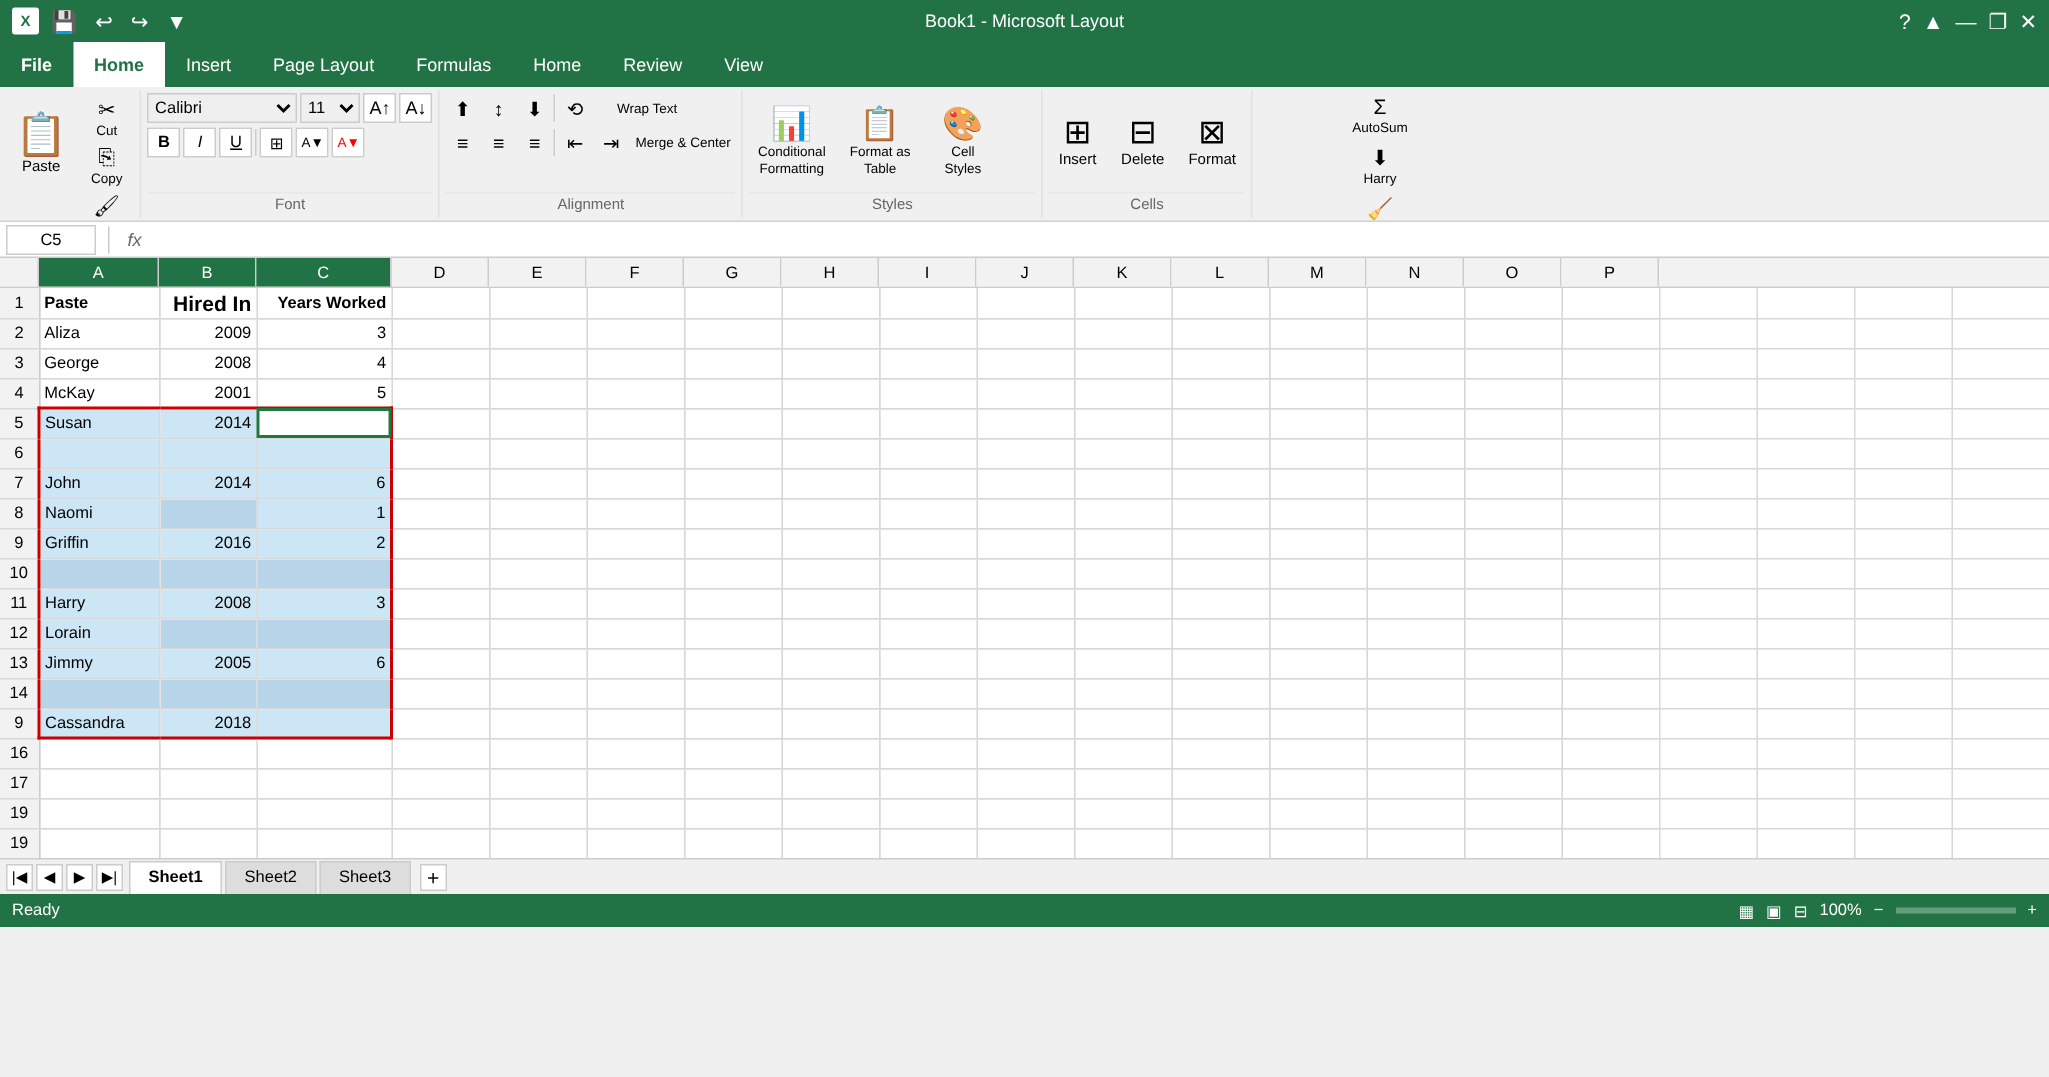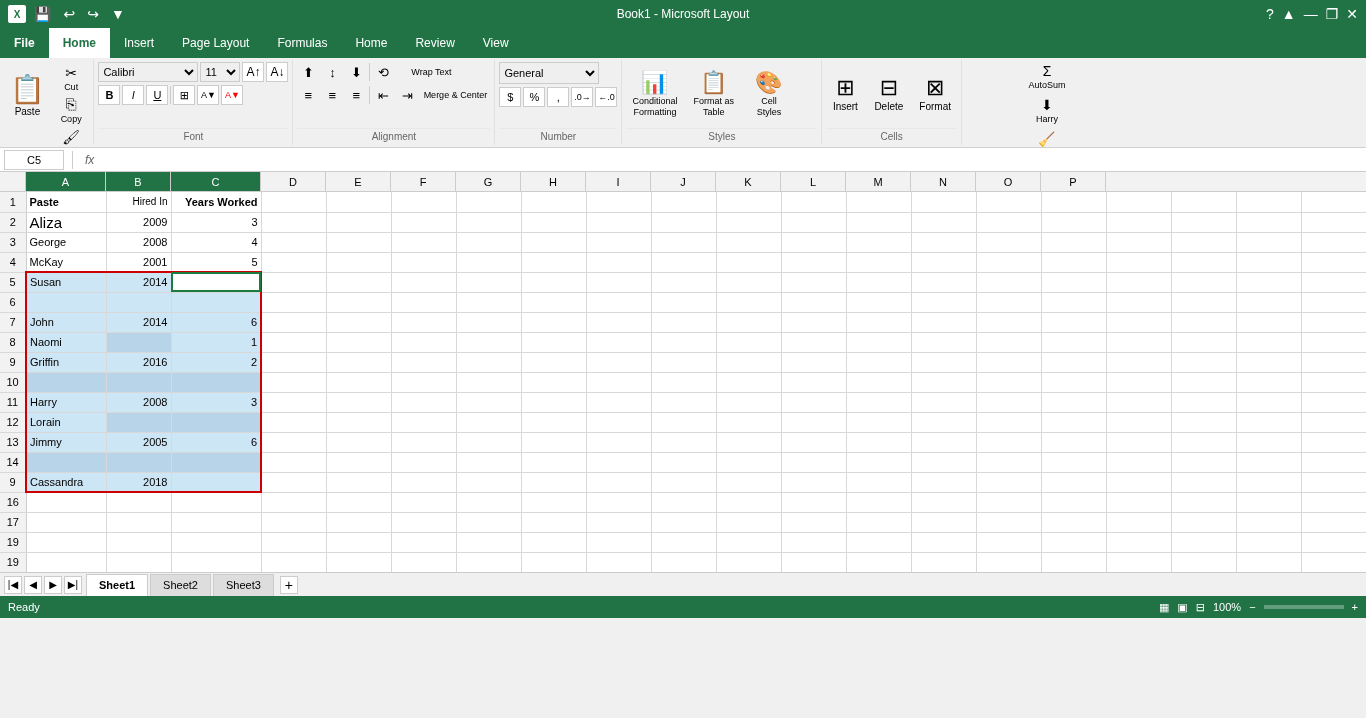--- a/index.html
+++ b/index.html
@@ -183,37 +183,20 @@
         <button class="align-btn">≡</button>
         <div class="sep-sm"></div>
         <button class="align-btn">⇤</button>
         <button class="align-btn">⇥</button>
         <button class="align-btn" style="width:70px;font-size:9px;">Merge &amp; Center</button>
       </div>
     </div>
     <div class="ribbon-group-label">Alignment</div>
   </div>
 
-  <div class="ribbon-group" style="min-width:110px;">
-    <div class="ribbon-group-content" style="flex-direction:column;gap:3px;">
-      <div class="rb-row">
-        <select class="num-select">
-          <option>General</option>
-        </select>
-      </div>
-      <div class="rb-row">
-        <button class="font-btn" style="width:22px;">$</button>
-        <button class="font-btn" style="width:22px;">%</button>
-        <button class="font-btn" style="width:22px;">,</button>
-        <button class="font-btn" style="width:22px;font-size:9px;">.0→</button>
-        <button class="font-btn" style="width:22px;font-size:9px;">←.0</button>
-      </div>
-    </div>
-    <div class="ribbon-group-label">Number</div>
-  </div>
 
   <div class="ribbon-group" style="min-width:200px;">
     <div class="ribbon-group-content" style="align-items:center;gap:4px;">
       <div class="rb-btn" style="min-width:50px;">
         <span class="icon">📊</span>
         <span class="label" style="font-size:9px;">Conditional<br>Formatting</span>
       </div>
       <div class="rb-btn" style="min-width:50px;">
         <span class="icon">📋</span>
         <span class="label" style="font-size:9px;">Format as<br>Table</span>
@@ -291,21 +274,21 @@
     <div class="col-header" style="width:65px;">N</div>
     <div class="col-header" style="width:65px;">O</div>
     <div class="col-header" style="width:65px;">P</div>
   </div>
 
   <div id="grid-scroll" style="overflow:auto;height:380px;">
     <div id="grid">
     <div style="display: table-row;">
           <div style="display: table-cell; width: 26px; min-width: 26px; height: 20px; border-right: 1px solid rgb(204, 204, 204); border-bottom: 1px solid rgb(216, 216, 216); background: rgb(242, 242, 242); text-align: center; font-size: 11px; vertical-align: middle; cursor: pointer; user-select: none;">1</div>
           <div style="display: table-cell; width: 80px; min-width: 80px; max-width: 80px; height: 20px; border-right: 1px solid rgb(216, 216, 216); border-bottom: 1px solid rgb(216, 216, 216); background: rgb(255, 255, 255); padding: 0px 3px; font-size: 11px; vertical-align: middle; white-space: nowrap; overflow: hidden; text-align: left; font-weight: bold;">Paste</div>
-          <div style="display: table-cell; width: 65px; min-width: 65px; max-width: 65px; height: 20px; border-right: 1px solid rgb(216, 216, 216); border-bottom: 1px solid rgb(216, 216, 216); background: rgb(255, 255, 255); padding: 0px 3px; font-size: 10px; vertical-align: middle; white-space: nowrap; overflow: hidden; text-align: right; font-weight: normal;">Hired In</div>
+          <div style="display: table-cell; width: 65px; min-width: 65px; max-width: 65px; height: 20px; border-right: 1px solid rgb(216, 216, 216); border-bottom: 1px solid rgb(216, 216, 216); background: rgb(255, 255, 255); padding: 0px 3px; font-size: 14px; vertical-align: middle; white-space: nowrap; overflow: hidden; text-align: right; font-weight: bold;">Hired In</div>
           <div style="display: table-cell; width: 90px; min-width: 90px; max-width: 90px; height: 20px; border-right: 1px solid rgb(216, 216, 216); border-bottom: 1px solid rgb(216, 216, 216); background: rgb(255, 255, 255); padding: 0px 3px; font-size: 11px; vertical-align: middle; white-space: nowrap; overflow: hidden; text-align: right; font-weight: bold;">Years Worked</div>
           <div style="display: table-cell; width: 65px; min-width: 65px; max-width: 65px; height: 20px; border-right: 1px solid rgb(216, 216, 216); border-bottom: 1px solid rgb(216, 216, 216); background: rgb(255, 255, 255); padding: 0px 3px; font-size: 11px; vertical-align: middle; white-space: nowrap; overflow: hidden; text-align: left; font-weight: bold;"></div>
           <div style="display: table-cell; width: 65px; min-width: 65px; max-width: 65px; height: 20px; border-right: 1px solid rgb(216, 216, 216); border-bottom: 1px solid rgb(216, 216, 216); background: rgb(255, 255, 255); padding: 0px 3px; font-size: 11px; vertical-align: middle; white-space: nowrap; overflow: hidden; text-align: left; font-weight: bold;"></div>
           <div style="display: table-cell; width: 65px; min-width: 65px; max-width: 65px; height: 20px; border-right: 1px solid rgb(216, 216, 216); border-bottom: 1px solid rgb(216, 216, 216); background: rgb(255, 255, 255); padding: 0px 3px; font-size: 11px; vertical-align: middle; white-space: nowrap; overflow: hidden; text-align: left; font-weight: bold;"></div>
           <div style="display: table-cell; width: 65px; min-width: 65px; max-width: 65px; height: 20px; border-right: 1px solid rgb(216, 216, 216); border-bottom: 1px solid rgb(216, 216, 216); background: rgb(255, 255, 255); padding: 0px 3px; font-size: 11px; vertical-align: middle; white-space: nowrap; overflow: hidden; text-align: left; font-weight: bold;"></div>
           <div style="display: table-cell; width: 65px; min-width: 65px; max-width: 65px; height: 20px; border-right: 1px solid rgb(216, 216, 216); border-bottom: 1px solid rgb(216, 216, 216); background: rgb(255, 255, 255); padding: 0px 3px; font-size: 11px; vertical-align: middle; white-space: nowrap; overflow: hidden; text-align: left; font-weight: bold;"></div>
           <div style="display: table-cell; width: 65px; min-width: 65px; max-width: 65px; height: 20px; border-right: 1px solid rgb(216, 216, 216); border-bottom: 1px solid rgb(216, 216, 216); background: rgb(255, 255, 255); padding: 0px 3px; font-size: 11px; vertical-align: middle; white-space: nowrap; overflow: hidden; text-align: left; font-weight: bold;"></div>
           <div style="display: table-cell; width: 65px; min-width: 65px; max-width: 65px; height: 20px; border-right: 1px solid rgb(216, 216, 216); border-bottom: 1px solid rgb(216, 216, 216); background: rgb(255, 255, 255); padding: 0px 3px; font-size: 11px; vertical-align: middle; white-space: nowrap; overflow: hidden; text-align: left; font-weight: bold;"></div>
           <div style="display: table-cell; width: 65px; min-width: 65px; max-width: 65px; height: 20px; border-right: 1px solid rgb(216, 216, 216); border-bottom: 1px solid rgb(216, 216, 216); background: rgb(255, 255, 255); padding: 0px 3px; font-size: 11px; vertical-align: middle; white-space: nowrap; overflow: hidden; text-align: left; font-weight: bold;"></div>
           <div style="display: table-cell; width: 65px; min-width: 65px; max-width: 65px; height: 20px; border-right: 1px solid rgb(216, 216, 216); border-bottom: 1px solid rgb(216, 216, 216); background: rgb(255, 255, 255); padding: 0px 3px; font-size: 11px; vertical-align: middle; white-space: nowrap; overflow: hidden; text-align: left; font-weight: bold;"></div>
@@ -313,21 +296,21 @@
           <div style="display: table-cell; width: 65px; min-width: 65px; max-width: 65px; height: 20px; border-right: 1px solid rgb(216, 216, 216); border-bottom: 1px solid rgb(216, 216, 216); background: rgb(255, 255, 255); padding: 0px 3px; font-size: 11px; vertical-align: middle; white-space: nowrap; overflow: hidden; text-align: left; font-weight: bold;"></div>
           <div style="display: table-cell; width: 65px; min-width: 65px; max-width: 65px; height: 20px; border-right: 1px solid rgb(216, 216, 216); border-bottom: 1px solid rgb(216, 216, 216); background: rgb(255, 255, 255); padding: 0px 3px; font-size: 11px; vertical-align: middle; white-space: nowrap; overflow: hidden; text-align: left; font-weight: bold;"></div>
           <div style="display: table-cell; width: 65px; min-width: 65px; max-width: 65px; height: 20px; border-right: 1px solid rgb(216, 216, 216); border-bottom: 1px solid rgb(216, 216, 216); background: rgb(255, 255, 255); padding: 0px 3px; font-size: 11px; vertical-align: middle; white-space: nowrap; overflow: hidden; text-align: left; font-weight: bold;"></div>
           <div style="display: table-cell; width: 65px; min-width: 65px; max-width: 65px; height: 20px; border-right: 1px solid rgb(216, 216, 216); border-bottom: 1px solid rgb(216, 216, 216); background: rgb(255, 255, 255); padding: 0px 3px; font-size: 11px; vertical-align: middle;"></div>
           <div style="display: table-cell; width: 65px; min-width: 65px; max-width: 65px; height: 20px; border-right: 1px solid rgb(216, 216, 216); border-bottom: 1px solid rgb(216, 216, 216); background: rgb(255, 255, 255); padding: 0px 3px; font-size: 11px; vertical-align: middle;"></div>
           <div style="display: table-cell; width: 65px; min-width: 65px; max-width: 65px; height: 20px; border-right: 1px solid rgb(216, 216, 216); border-bottom: 1px solid rgb(216, 216, 216); background: rgb(255, 255, 255); padding: 0px 3px; font-size: 11px; vertical-align: middle;"></div>
           <div style="display: table-cell; width: 65px; min-width: 65px; max-width: 65px; height: 20px; border-right: 1px solid rgb(216, 216, 216); border-bottom: 1px solid rgb(216, 216, 216); background: rgb(255, 255, 255); padding: 0px 3px; font-size: 11px; vertical-align: middle;"></div>
         </div>
         <div style="display: table-row;">
           <div style="display: table-cell; width: 26px; min-width: 26px; height: 20px; border-right: 1px solid rgb(204, 204, 204); border-bottom: 1px solid rgb(216, 216, 216); background: rgb(242, 242, 242); text-align: center; font-size: 11px; vertical-align: middle; cursor: pointer; user-select: none;">2</div>
-          <div style="display: table-cell; width: 80px; min-width: 80px; max-width: 80px; height: 20px; border-right: 1px solid rgb(216, 216, 216); border-bottom: 1px solid rgb(216, 216, 216); background: rgb(255, 255, 255); padding: 0px 3px; font-size: 15px; vertical-align: middle; white-space: nowrap; overflow: hidden; text-align: left;">Aliza</div>
+          <div style="display: table-cell; width: 80px; min-width: 80px; max-width: 80px; height: 20px; border-right: 1px solid rgb(216, 216, 216); border-bottom: 1px solid rgb(216, 216, 216); background: rgb(255, 255, 255); padding: 0px 3px; font-size: 11px; vertical-align: middle; white-space: nowrap; overflow: hidden; text-align: left;">Aliza</div>
           <div style="display: table-cell; width: 65px; min-width: 65px; max-width: 65px; height: 20px; border-right: 1px solid rgb(216, 216, 216); border-bottom: 1px solid rgb(216, 216, 216); background: rgb(255, 255, 255); padding: 0px 3px; font-size: 11px; vertical-align: middle; white-space: nowrap; overflow: hidden; text-align: right;">2009</div>
           <div style="display: table-cell; width: 90px; min-width: 90px; max-width: 90px; height: 20px; border-right: 1px solid rgb(216, 216, 216); border-bottom: 1px solid rgb(216, 216, 216); background: rgb(255, 255, 255); padding: 0px 3px; font-size: 11px; vertical-align: middle; white-space: nowrap; overflow: hidden; text-align: right;">3</div>
           <div style="display: table-cell; width: 65px; min-width: 65px; max-width: 65px; height: 20px; border-right: 1px solid rgb(216, 216, 216); border-bottom: 1px solid rgb(216, 216, 216); background: rgb(255, 255, 255); padding: 0px 3px; font-size: 11px; vertical-align: middle; white-space: nowrap; overflow: hidden; text-align: left;"></div>
           <div style="display: table-cell; width: 65px; min-width: 65px; max-width: 65px; height: 20px; border-right: 1px solid rgb(216, 216, 216); border-bottom: 1px solid rgb(216, 216, 216); background: rgb(255, 255, 255); padding: 0px 3px; font-size: 11px; vertical-align: middle; white-space: nowrap; overflow: hidden; text-align: left;"></div>
           <div style="display: table-cell; width: 65px; min-width: 65px; max-width: 65px; height: 20px; border-right: 1px solid rgb(216, 216, 216); border-bottom: 1px solid rgb(216, 216, 216); background: rgb(255, 255, 255); padding: 0px 3px; font-size: 11px; vertical-align: middle; white-space: nowrap; overflow: hidden; text-align: left;"></div>
           <div style="display: table-cell; width: 65px; min-width: 65px; max-width: 65px; height: 20px; border-right: 1px solid rgb(216, 216, 216); border-bottom: 1px solid rgb(216, 216, 216); background: rgb(255, 255, 255); padding: 0px 3px; font-size: 11px; vertical-align: middle; white-space: nowrap; overflow: hidden; text-align: left;"></div>
           <div style="display: table-cell; width: 65px; min-width: 65px; max-width: 65px; height: 20px; border-right: 1px solid rgb(216, 216, 216); border-bottom: 1px solid rgb(216, 216, 216); background: rgb(255, 255, 255); padding: 0px 3px; font-size: 11px; vertical-align: middle; white-space: nowrap; overflow: hidden; text-align: left;"></div>
           <div style="display: table-cell; width: 65px; min-width: 65px; max-width: 65px; height: 20px; border-right: 1px solid rgb(216, 216, 216); border-bottom: 1px solid rgb(216, 216, 216); background: rgb(255, 255, 255); padding: 0px 3px; font-size: 11px; vertical-align: middle; white-space: nowrap; overflow: hidden; text-align: left;"></div>
           <div style="display: table-cell; width: 65px; min-width: 65px; max-width: 65px; height: 20px; border-right: 1px solid rgb(216, 216, 216); border-bottom: 1px solid rgb(216, 216, 216); background: rgb(255, 255, 255); padding: 0px 3px; font-size: 11px; vertical-align: middle; white-space: nowrap; overflow: hidden; text-align: left;"></div>
           <div style="display: table-cell; width: 65px; min-width: 65px; max-width: 65px; height: 20px; border-right: 1px solid rgb(216, 216, 216); border-bottom: 1px solid rgb(216, 216, 216); background: rgb(255, 255, 255); padding: 0px 3px; font-size: 11px; vertical-align: middle; white-space: nowrap; overflow: hidden; text-align: left;"></div>

